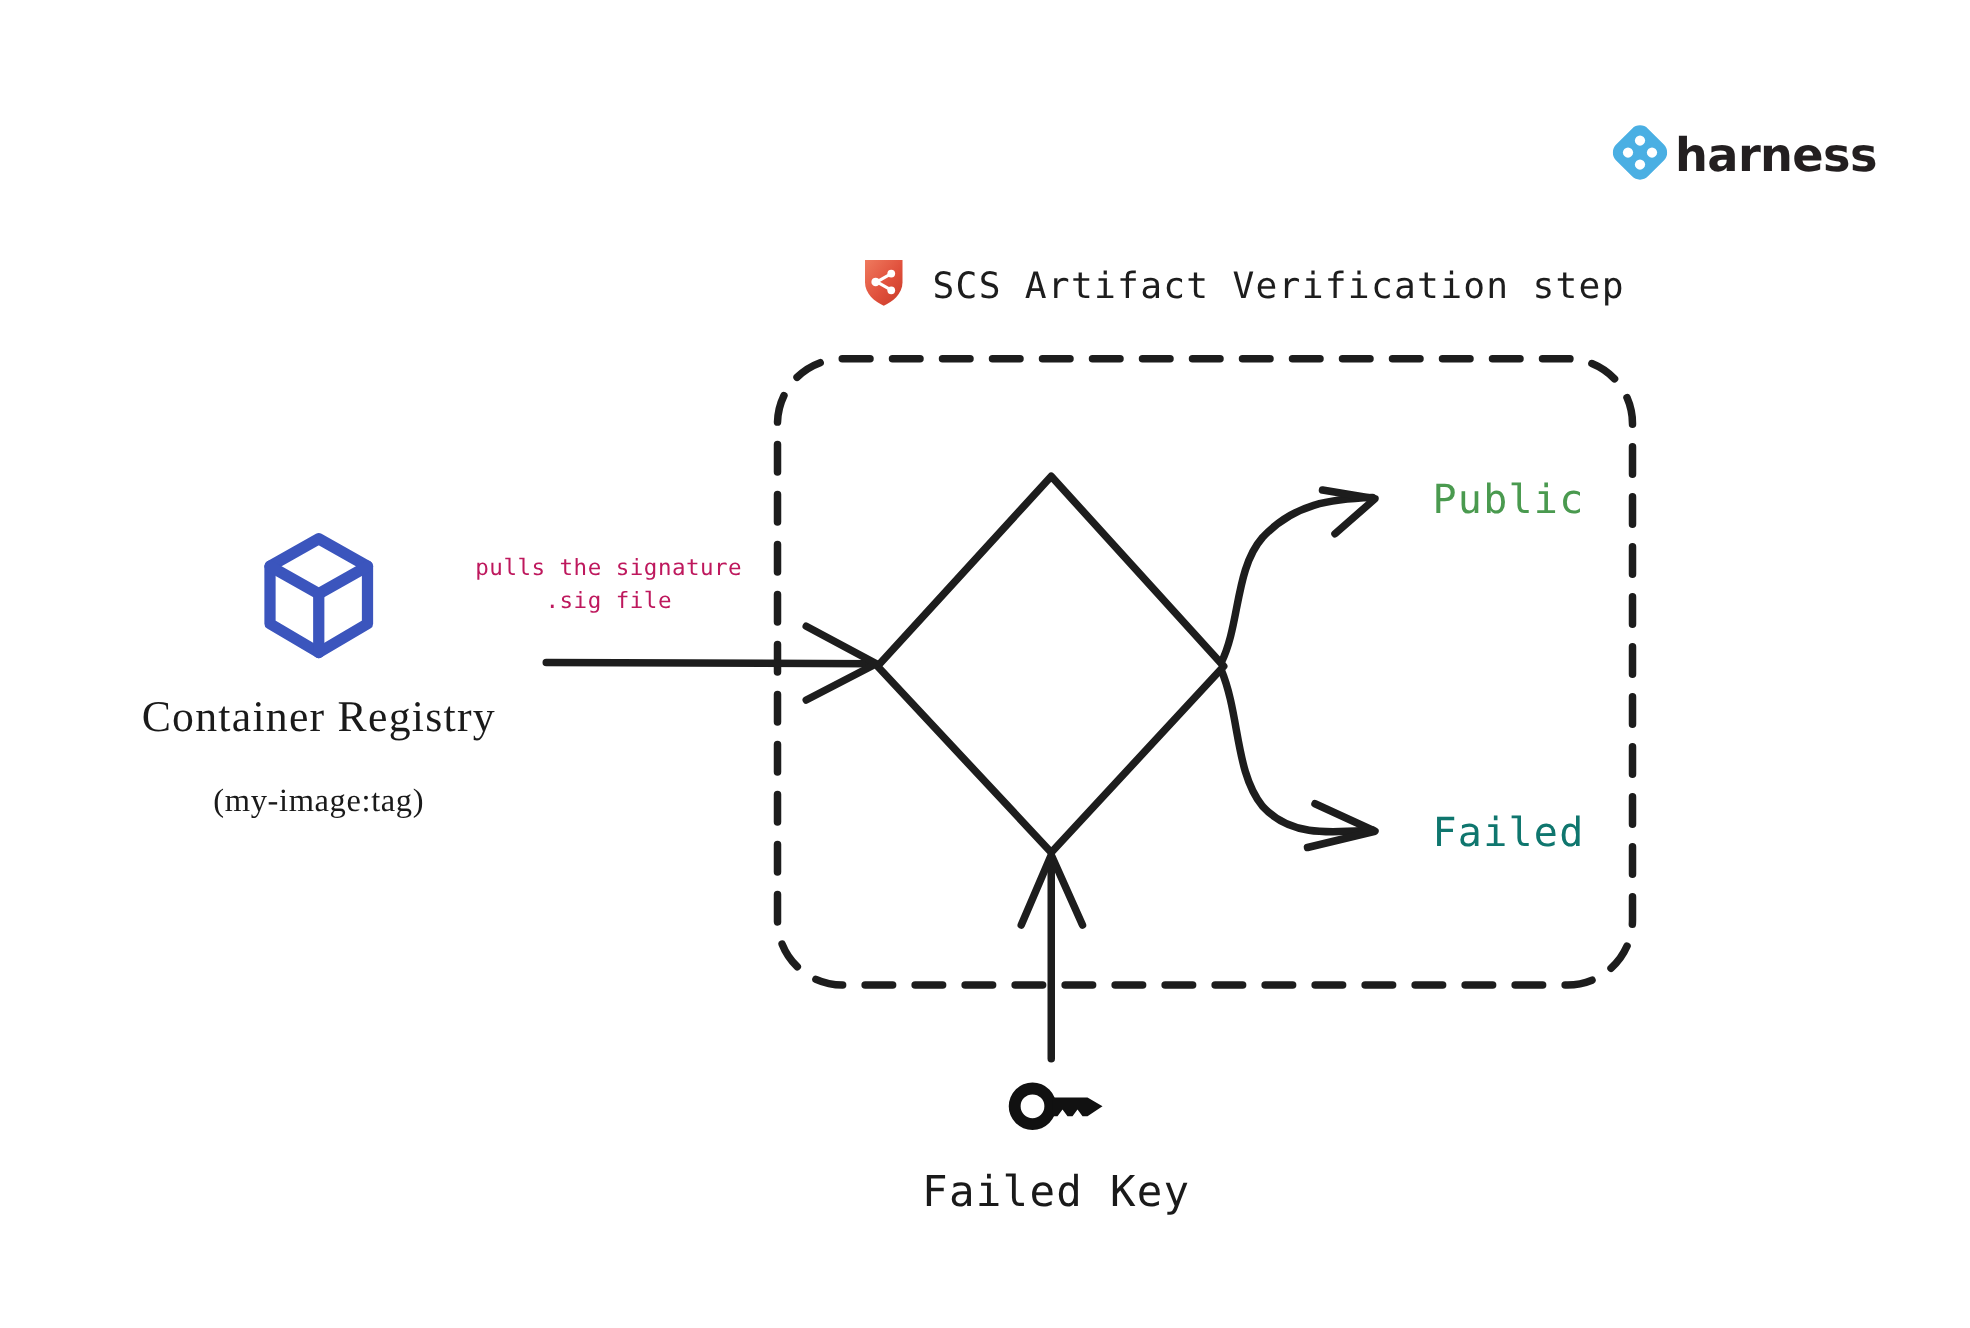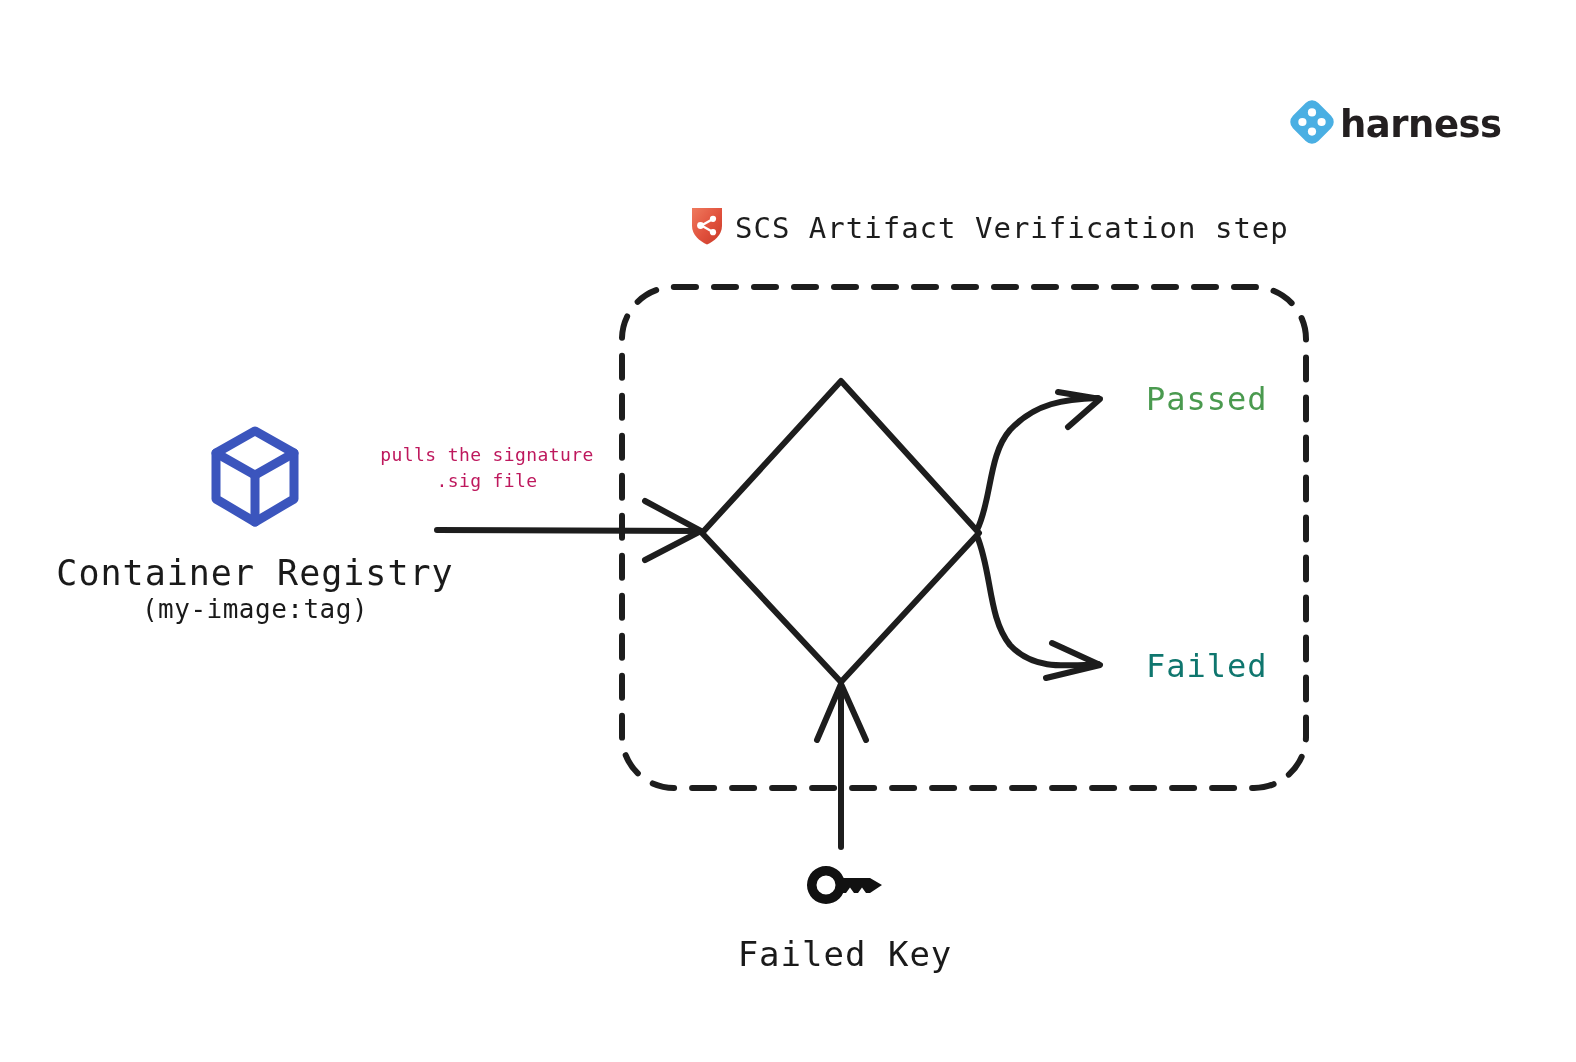--- a/index.html
+++ b/index.html
@@ -35,47 +35,48 @@
     line-height: 1;
   }
 
   
   #step-title {
     position: absolute;
     left: 690px;
     top: 206px;
     display: flex;
     align-items: center;
-    gap: 11px;
+    gap: 22px;
   }
   #step-title .title-text {
     font-size: 29px;
     color: #1d1d1d;
     letter-spacing: 1px;
     white-space: nowrap;
   }
 
   
   #registry {
     position: absolute;
     left: 40px;
     top: 425px;
     width: 430px;
     text-align: center;
+    font-family: Liberation Serif, serif;
   }
   #registry .cube { display: block; margin: 0 auto; }
   #registry .reg-title {
     margin-top: 20px;
     font-size: 35px;
     color: #1a1a1a;
     letter-spacing: 1px;
     white-space: nowrap;
   }
   #registry .reg-sub {
-    margin-top: 1px;
+    margin-top: 32px;
     font-size: 26px;
     color: #1a1a1a;
     letter-spacing: 0.5px;
     white-space: nowrap;
   }
 
   
   #edge-label {
     position: absolute;
     left: 372px;
@@ -196,21 +197,21 @@
   <div id="edge-label">
     <div>pulls the signature</div>
     <div>.sig file</div>
   </div>
 
   <div id="decision-text">
     <div>Artifact</div>
     <div>Verification</div>
   </div>
 
-  <div class="outcome" id="outcome-passed">Passed</div>
+  <div class="outcome" id="outcome-passed">Public</div>
   <div class="outcome" id="outcome-failed">Failed</div>
 
   <div id="public-key">
     <span class="key-glyph">
       <svg width="82" height="46" viewBox="0 0 82 46" aria-hidden="true">
         <g fill="#111111">
           <path d="M22 4 a19 19 0 1 0 0 38 a19 19 0 1 0 0 -38 Z
                    M22 13.5 a9.5 9.5 0 1 1 0 19 a9.5 9.5 0 1 1 0 -19 Z" fill-rule="evenodd"></path>
           <path d="M38 16 L66 16 L78 23 L66 31 L62 31 L58 25.5 L54 31 L50 31 L46 25.5 L42 31 L38 31 Z"></path>
         </g>

